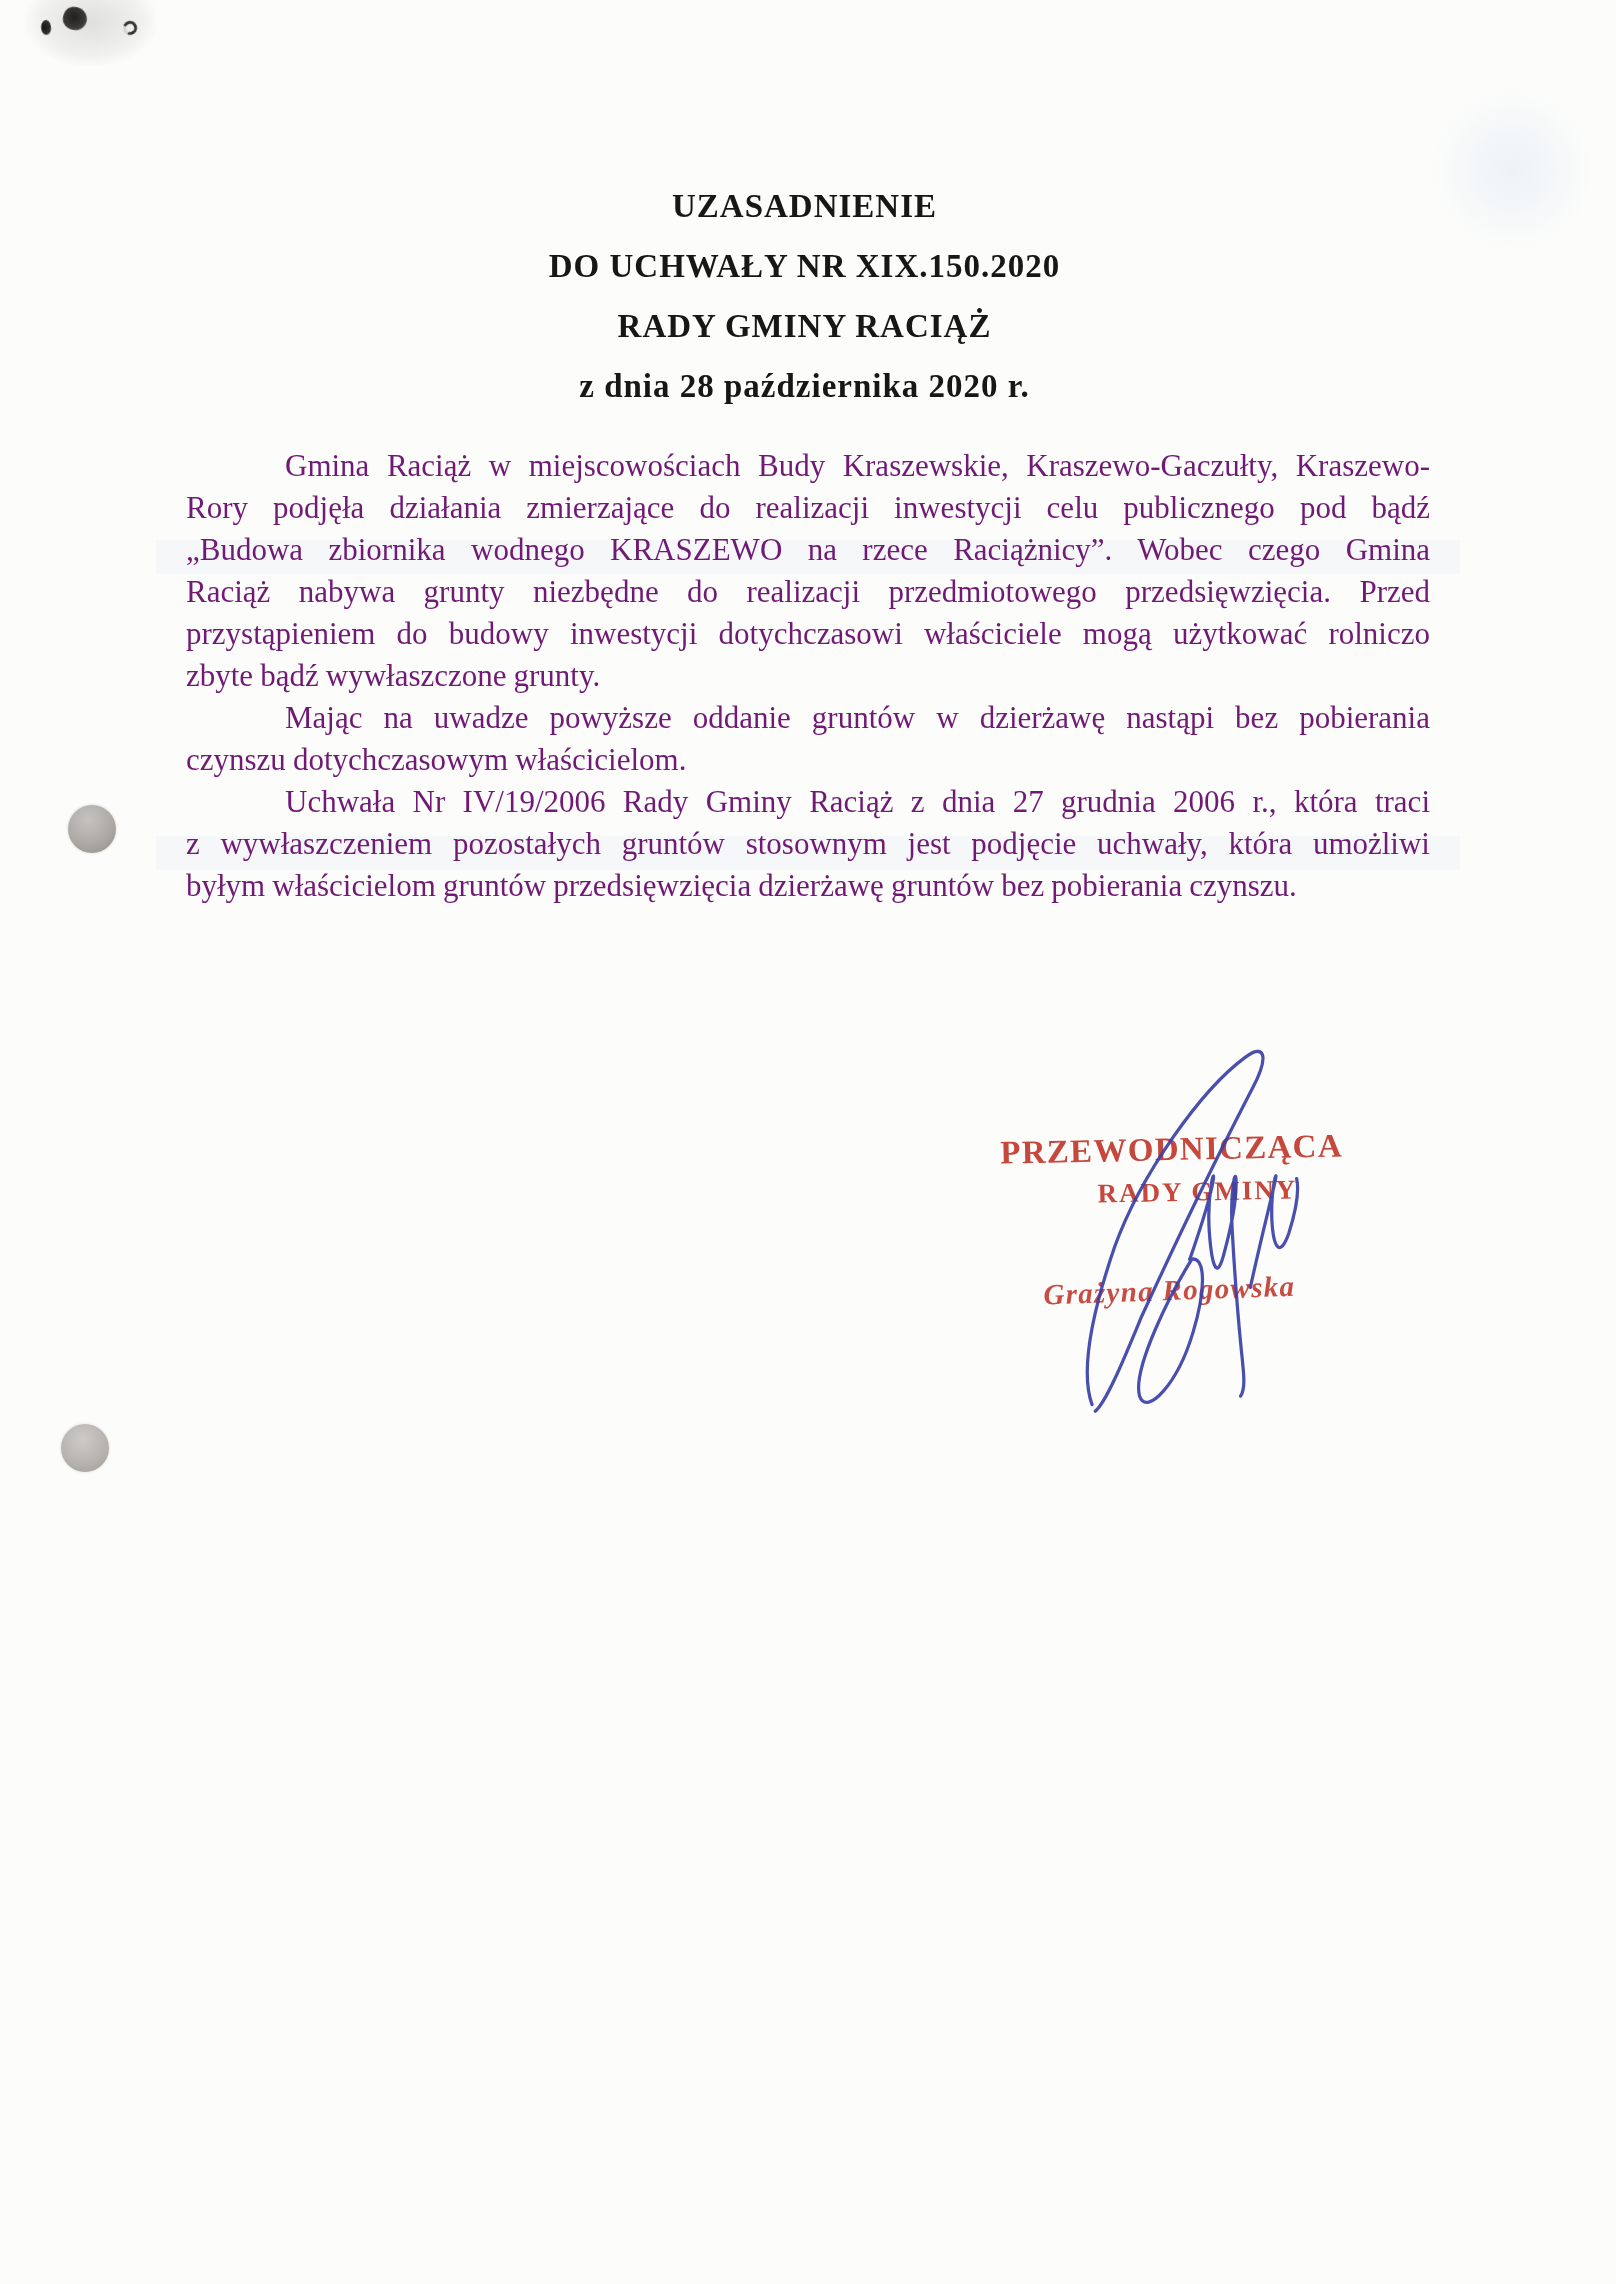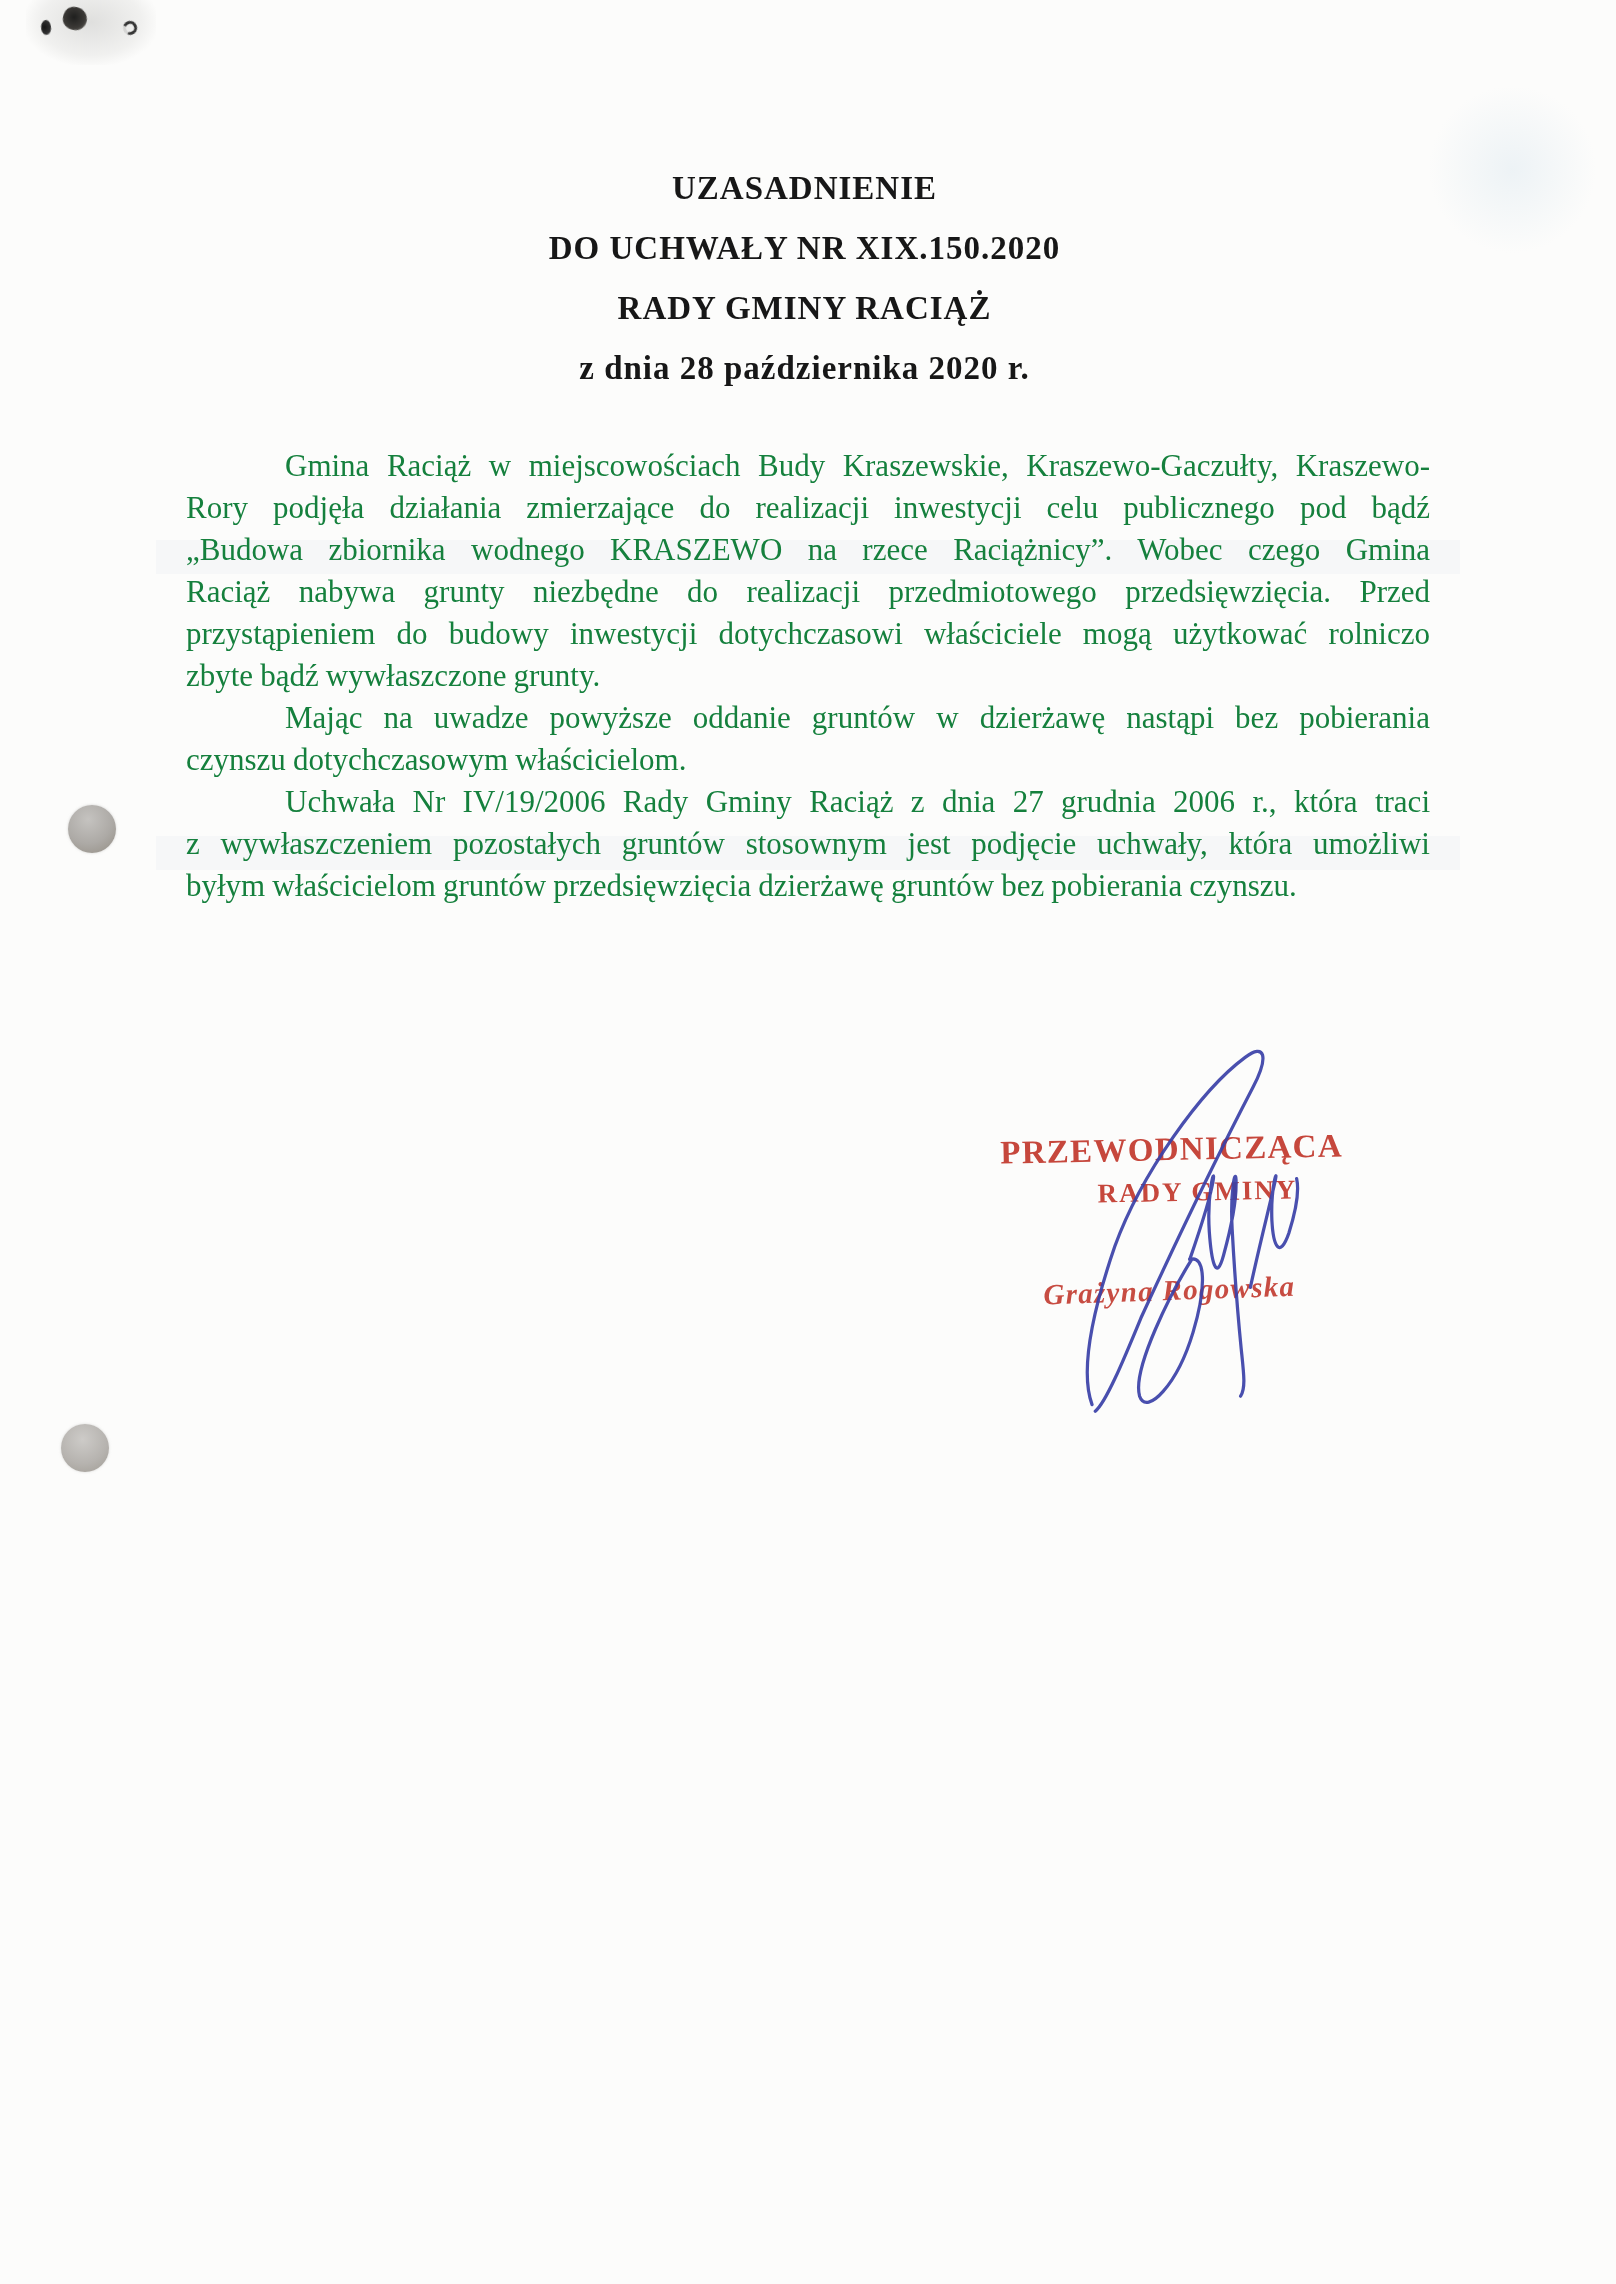--- a/index.html
+++ b/index.html
@@ -60,34 +60,34 @@
     box-shadow: 0 0 2.6px rgba(190,190,190,0.6);
   }
 
   
   .band { position: absolute; left: 156px; width: 1304px; background: rgba(226,231,236,0.22); }
   .band.b1 { top: 540px;  height: 34px; }
   .band.b2 { top: 836px; height: 34px; }
 
   
   .title-block {
-    position: absolute; left: 0; top: 158px; width: 1609px;
+    position: absolute; left: 0; top: 176px; width: 1609px;
     text-align: center;
     font-weight: 700;
     font-size: 33px;
     line-height: 60px;
     letter-spacing: 1px;
     color: #171717;
   }
 
   .body-block {
     position: absolute; left: 186px; top: 445px; width: 1244px;
     font-size: 31px;
     line-height: 42px;
-    color: #15803d;
+    color: #701a75;
     word-spacing: -0.7px;
   }
   .body-block .jl { text-align: justify; text-align-last: justify; }
   .body-block .ll { text-align: left; }
   .body-block .ind { text-indent: 99px; }
 
   
   .stamp-block {
     position: absolute; left: 997px; top: 1128px; width: 352px;
     transform: rotate(-1.2deg);

